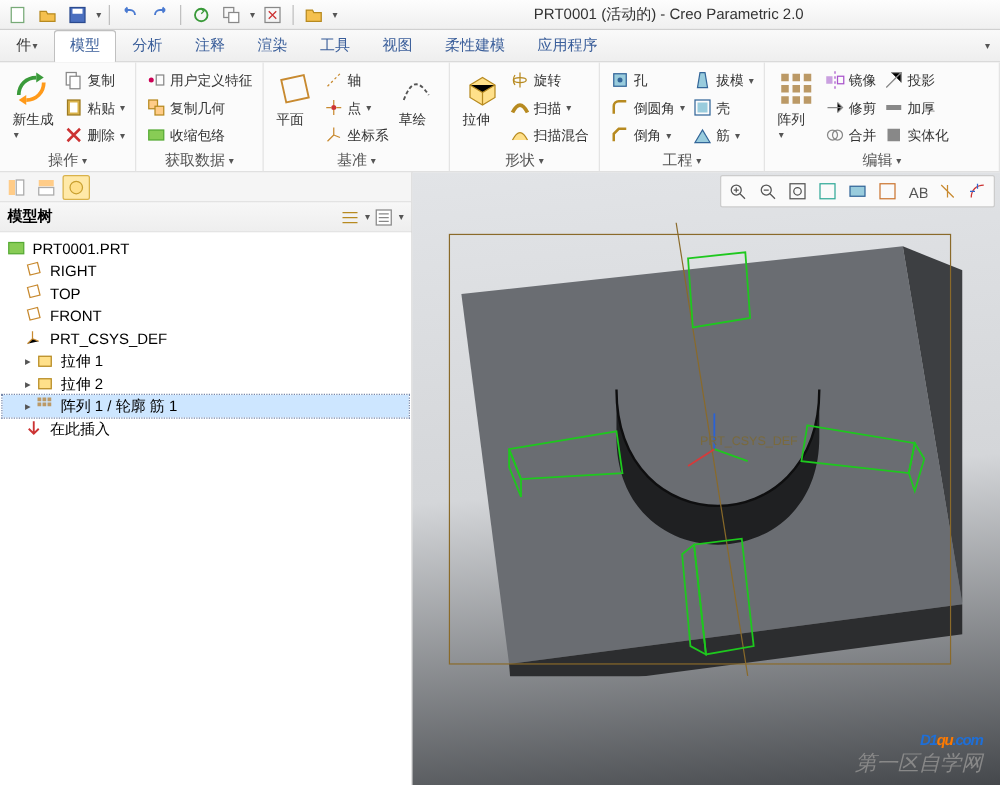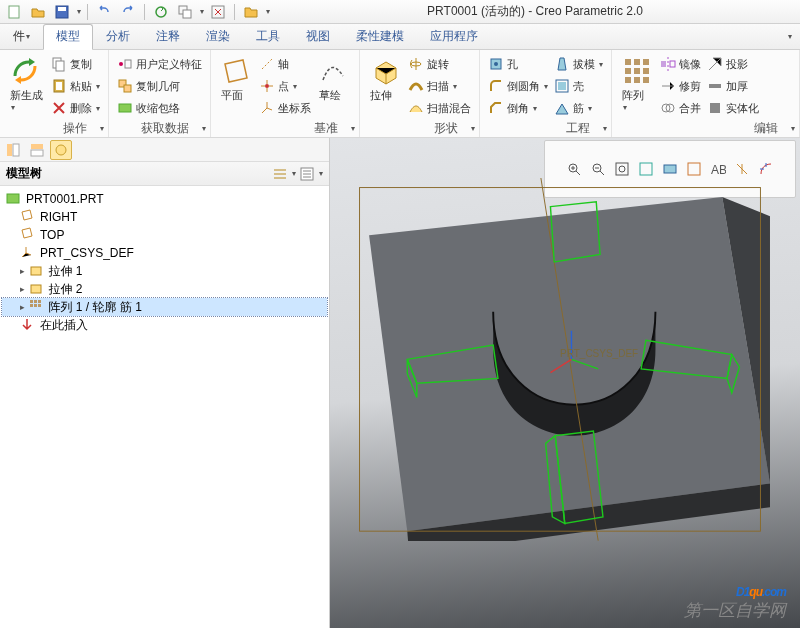--- a/index.html
+++ b/index.html
@@ -8,41 +8,41 @@
 .qat-btn{display:inline-flex;align-items:center;justify-content:center;width:20px;height:18px;cursor:pointer}
 .qat-sep{width:1px;height:16px;background:#c0c0c0;margin:0 2px}
 .title-text{flex:1;text-align:center;color:#333;font-size:12px}
 .menubar{height:26px;background:linear-gradient(#fafafa,#eee);display:flex;align-items:center;border-bottom:1px solid #d0d0d0}
 .tab{height:26px;padding:0 12px;display:flex;align-items:center;color:#3a5e9a;cursor:pointer;border:1px solid transparent}
 .tab.active{background:#fff;border:1px solid #c0c0c0;border-bottom:1px solid #fff;border-radius:3px 3px 0 0;font-weight:normal}
 .tab.first{color:#333}
 .ribbon{height:88px;background:#fbfbfb;border-bottom:1px solid #d8d8d8;display:flex}
 .group{display:flex;flex-direction:column;border-right:1px solid #e4e4e4;min-width:40px;padding:2px 4px}
 .group-body{flex:1;display:flex;align-items:flex-start;gap:2px;padding:2px}
-.group-foot{height:16px;text-align:center;color:#555;font-size:11px;display:flex;align-items:center;justify-content:flex-end;gap:12px}
+.group-foot{height:16px;text-align:center;color:#555;font-size:11px;display:flex;align-items:center;justify-content:center;gap:2px}
 .vbtn{display:flex;flex-direction:column;align-items:flex-start;cursor:pointer;padding:2px 4px;min-width:34px}
 .vbtn .lbl{font-size:11px;color:#333;margin-top:2px}
 .col{display:flex;flex-direction:column;gap:2px}
 .hbtn{display:flex;align-items:center;gap:3px;cursor:pointer;padding:1px 2px;height:20px}
 .hbtn .lbl{font-size:11px;color:#333;white-space:nowrap}
 .ico{display:inline-block;width:16px;height:16px;flex-shrink:0}
 .ico32{width:30px;height:30px}
 .tri{font-size:8px;color:#555;margin-left:1px}
 .workspace{display:flex;height:490px}
 .treepane{width:330px;display:flex;flex-direction:column;border-right:1px solid #ccc}
 .tree-tb{height:24px;background:#f5f5f5;display:flex;align-items:center;padding:2px;gap:2px;border-bottom:1px solid #ddd}
 .tree-bar{height:24px;background:linear-gradient(#f7f7f7,#eee);display:flex;align-items:center;padding:2px 6px;border-bottom:1px solid #ddd}
 .tree-bar .t{flex:1;font-weight:bold}
 .tree{flex:1;padding:4px 2px;background:#fff;overflow:auto}
 .tnode{display:flex;align-items:center;height:18px;padding:0 4px;gap:4px;cursor:pointer}
 .tnode.sel{background:#cde6ff;outline:1px dotted #78a}
 .tnode .txt{font-size:12px}
 .indent1{padding-left:18px}
 .view3d{flex:1;position:relative;background:linear-gradient(175deg,#e2e4e7 0%,#d4d6d9 50%,#45484c 100%)}
-.view-tb{position:absolute;top:2px;right:4px;display:flex;gap:2px;background:#fafafa;padding:18px;border:1px solid #ccc;border-radius:2px}
+.view-tb{position:absolute;top:2px;right:4px;display:flex;gap:2px;background:#fafafa;padding:2px;border:1px solid #ccc;border-radius:2px}
 .part{position:absolute;top:40px;left:20px;right:30px;bottom:110px}
 .csys-label{position:absolute;top:210px;left:230px;font-size:10px;color:#7a6a3c}
 .watermark{position:absolute;bottom:6px;right:14px;text-align:right}
 .wm1{color:#1e6fd8;font-size:28px;font-weight:900;font-style:italic;letter-spacing:-1px}
 .wm1 .o{color:#ff7a00}
 .wm2{color:#888;font-size:17px;font-style:italic;margin-top:-4px}
 .tb-btn{width:22px;height:20px;display:flex;align-items:center;justify-content:center;cursor:pointer;border-radius:2px}
 .tb-btn.active{background:#ffe9a8;border:1px solid #d9b24a}
 svg{display:block}
 </style>
@@ -523,20 +523,28 @@
           <span class="ico">
             <svg width="14" height="14">
               <path d="M2 3l8-2 2 8-8 2z" fill="none" stroke="#c88a30"></path>
             </svg>
           </span>
           <span class="txt">TOP</span>
         </div>
       <div class="tnode indent1">
           <span class="ico">
             <svg width="14" height="14">
+              <path d="M2 3l8-2 2 8-8 2z" fill="none" stroke="#c88a30"></path>
+            </svg>
+          </span>
+          <span class="txt">FRONT</span>
+        </div>
+      <div class="tnode indent1">
+          <span class="ico">
+            <svg width="14" height="14">
               <path d="M2 12l4-4 5 2M6 8V2" stroke="#c88a30"></path>
             </svg>
           </span>
           <span class="txt">PRT_CSYS_DEF</span>
         </div>
       <div class="tnode indent1">
           <span style="color:#555;font-size:9px">▸</span>
           <span class="ico">
             <svg width="14" height="14">
               <rect x="2" y="4" width="10" height="8" fill="#ffe08a" stroke="#b78a20"></rect>

